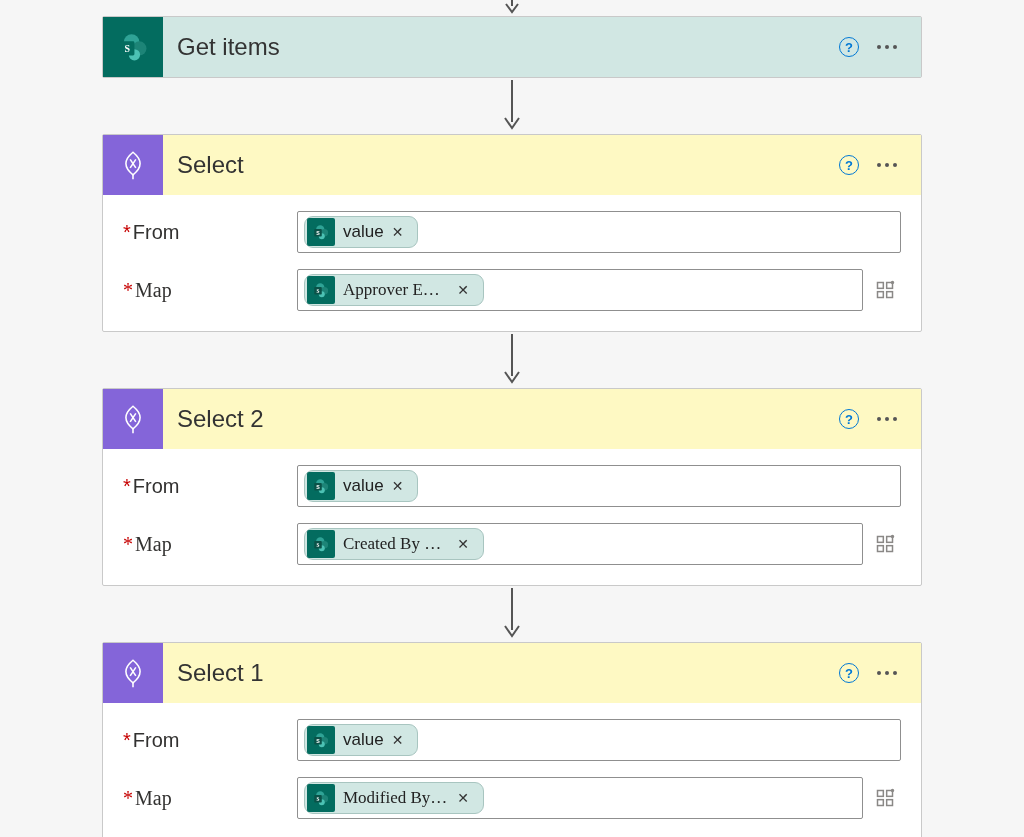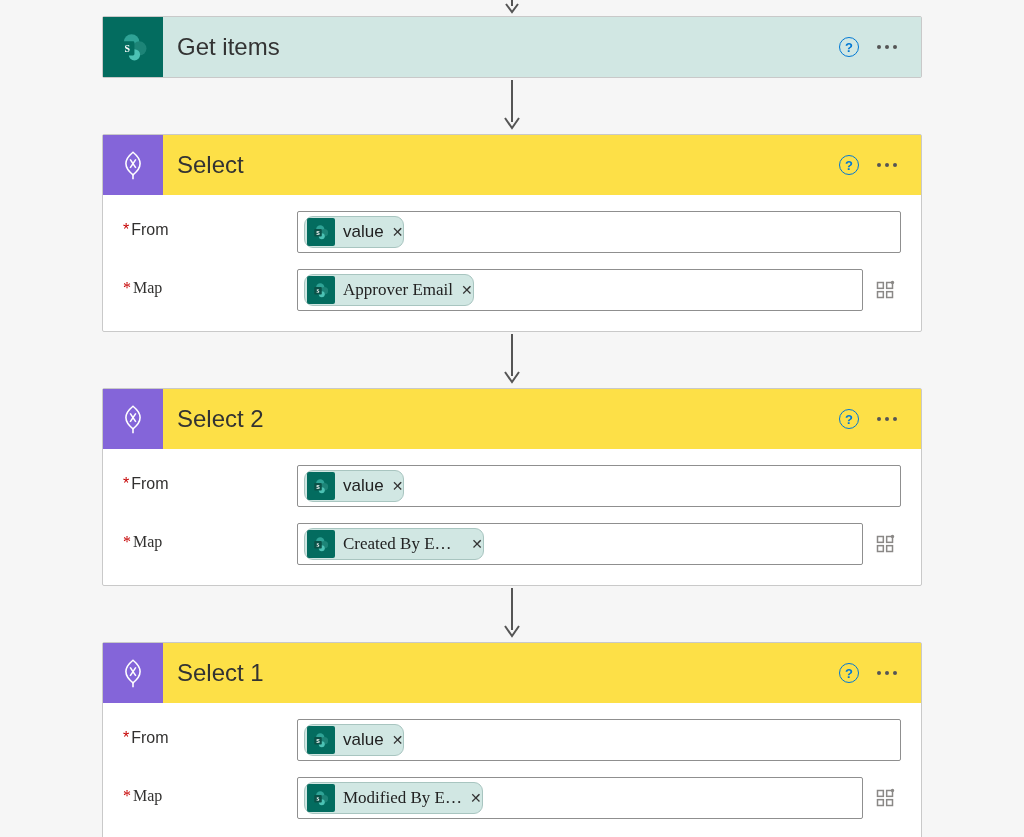--- a/index.html
+++ b/index.html
@@ -36,21 +36,21 @@
     border-radius: 2px;
     background: #fff;
   }
   .card-header {
     height: 60px;
     display: flex;
     align-items: center;
     padding: 0 18px 0 0;
   }
   .card.sharepoint .card-header { background: #d1e7e3; }
-  .card.data-op .card-header   { background: #fde047; }
+  .card.data-op .card-header   { background: #fef9c3; }
 
   .icon-box {
     width: 60px;
     height: 60px;
     display: flex;
     align-items: center;
     justify-content: center;
     flex-shrink: 0;
   }
   .icon-box.sharepoint { background: #036c5f; }
@@ -99,21 +99,21 @@
   .param-row {
     display: flex;
     align-items: flex-start;
     margin-bottom: 16px;
   }
   .param-row:last-child { margin-bottom: 0; font-family: Liberation Serif, serif; }
   .param-label {
     width: 174px;
     flex-shrink: 0;
     padding-top: 10px;
-    font-size: 16px;
+    font-size: 20px;
     color: #323130;
   }
   .param-label .req { color: #c60000; margin-right: 2px; }
   .param-value-area {
     flex: 1;
     display: flex;
     align-items: stretch;
   }
   .token-input {
     flex: 1;
@@ -125,21 +125,21 @@
     padding: 4px 6px;
     background: #fff;
   }
   .token {
     display: inline-flex;
     align-items: center;
     background: #d1e7e3;
     border: 1px solid #a8c5c0;
     border-radius: 9px;
     height: 32px;
-    padding: 0 0 0 0;
+    padding: 0 14px 0 0;
     font-size: 17px;
     color: #222;
     max-width: 180px;
   }
   .token-icon {
     width: 28px; height: 28px;
     background: #036c5f;
     border-radius: 2px;
     margin: 2px 8px 2px 2px;
     flex-shrink: 0;

